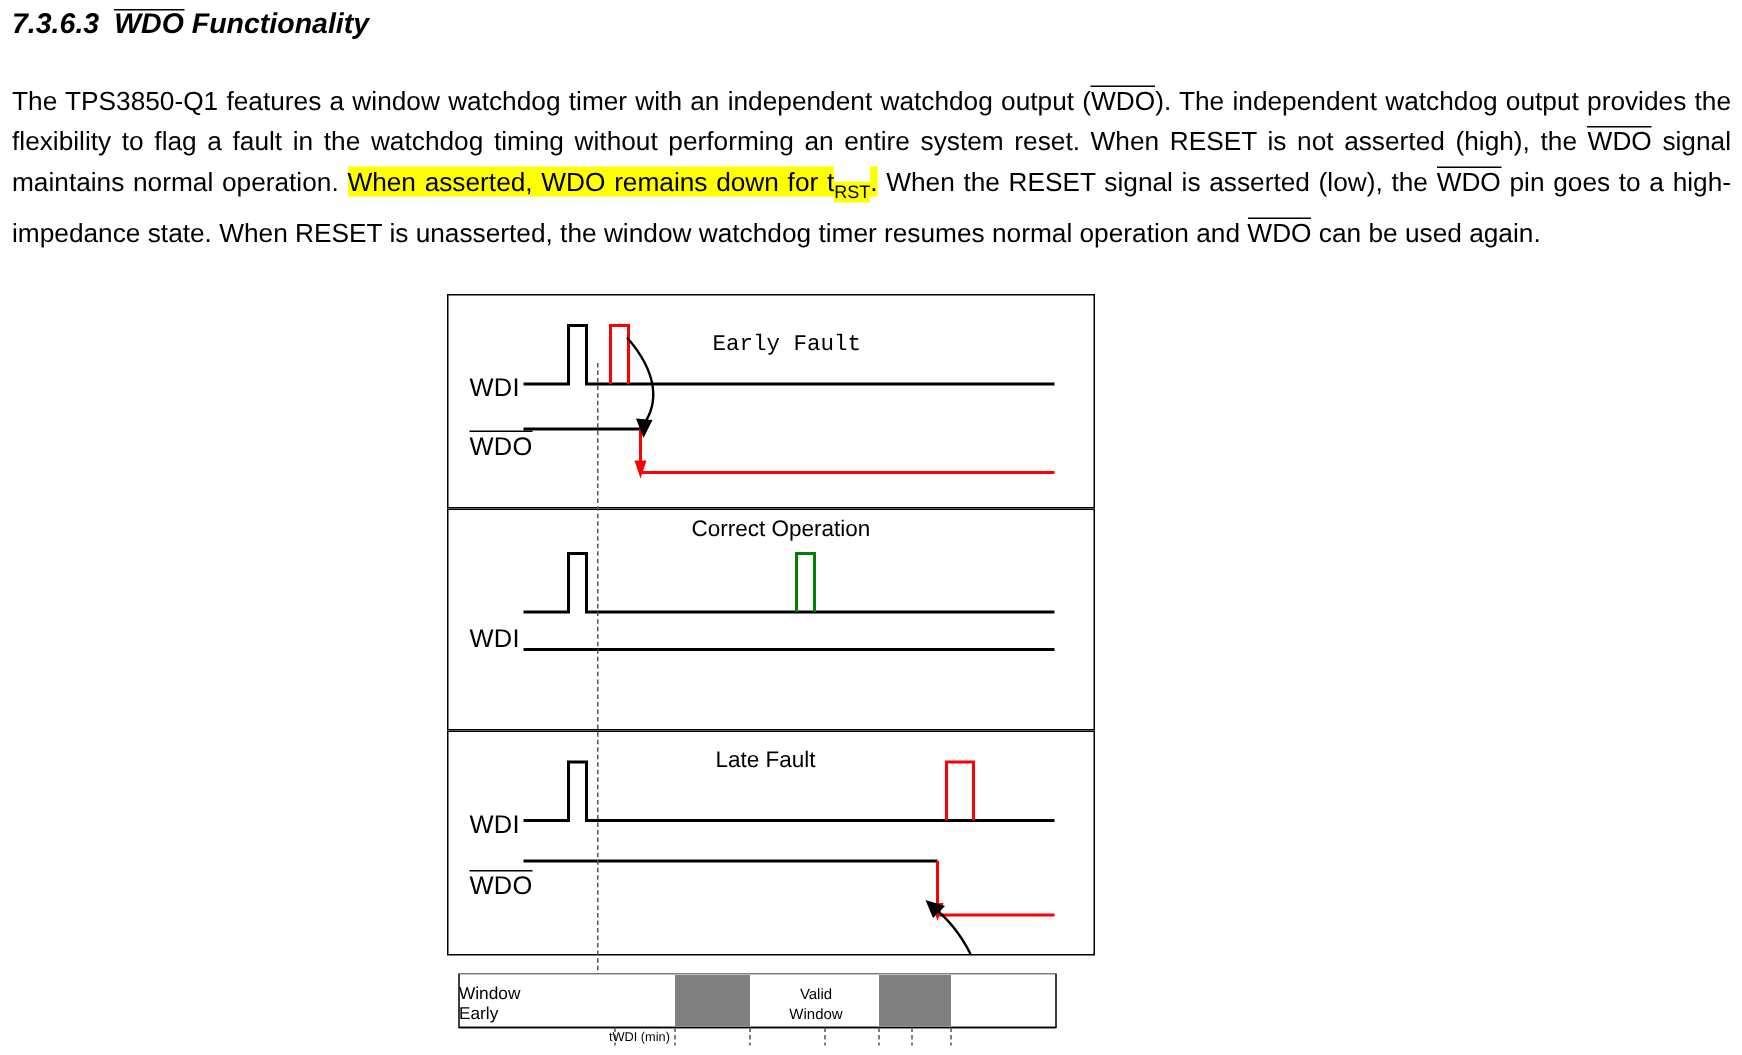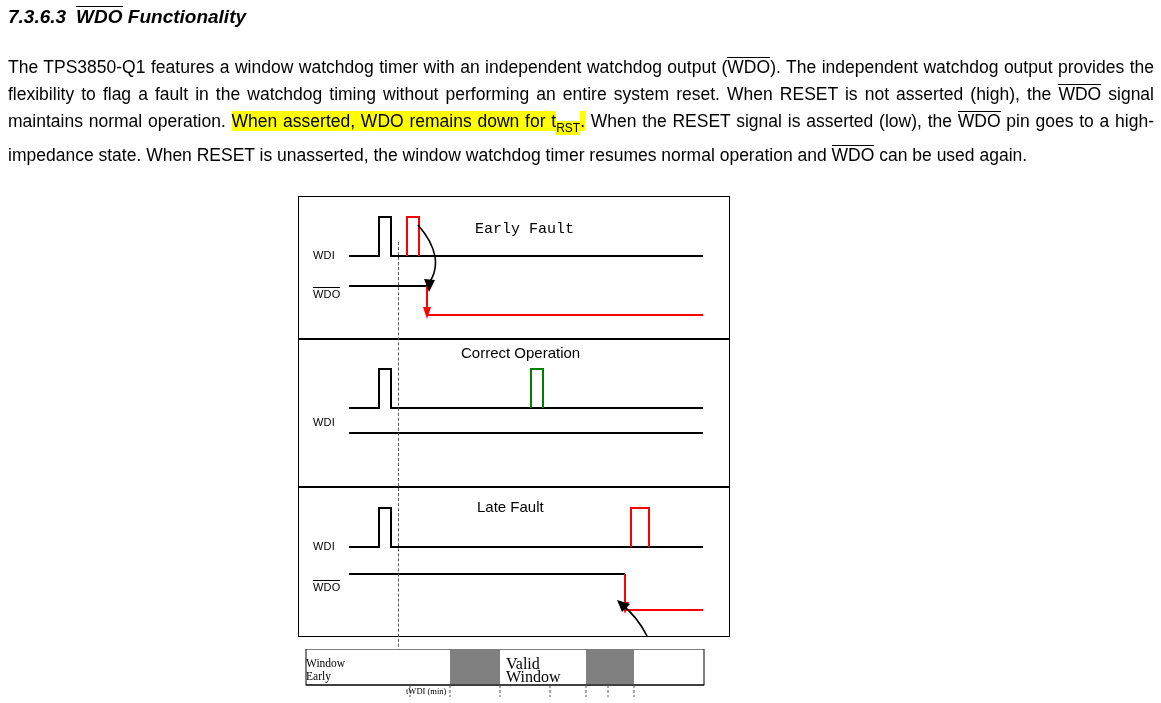--- a/index.html
+++ b/index.html
@@ -66,25 +66,25 @@
     position: absolute;
     left: 0;
     width: 432px;
     border: 1px solid #000;
     background: #fff;
     box-sizing: border-box;
   }
   #panel-early { top: 0px; height: 143px; }
   #panel-correct { top: 143px; height: 148px; }
   #panel-late { top: 291px; height: 150px; }
-  #panel-window { top: 453px; height: 50px; font-family: Liberation Serif, serif; }
+  #panel-window { top: 453px; height: 50px; }
 
   .sig-label {
     position: absolute;
-    font-size: 11px;
+    font-size: 17px;
     letter-spacing: 0.2px;
     white-space: nowrap;
   }
   .sig-label.over {
     border-top: 1.3px solid #000;
     line-height: 1.15;
     padding-top: 0px;
   }
   .panel-title {
     position: absolute;
@@ -100,23 +100,23 @@
   
   .wt-label {
     position: absolute;
     left: 8px;
     top: 8px;
     font-size: 11.5px;
     line-height: 13px;
   }
   .valid-label {
     position: absolute;
-    font-size: 16px;
+    font-size: 10px;
     line-height: 13px;
-    text-align: left;
+    text-align: center;
     white-space: nowrap;
   }
   .tiny-label {
     position: absolute;
     font-size: 8.5px;
     white-space: nowrap;
   }
   .dash-line {
     position: absolute;
     border-left: 1px dashed #555;

